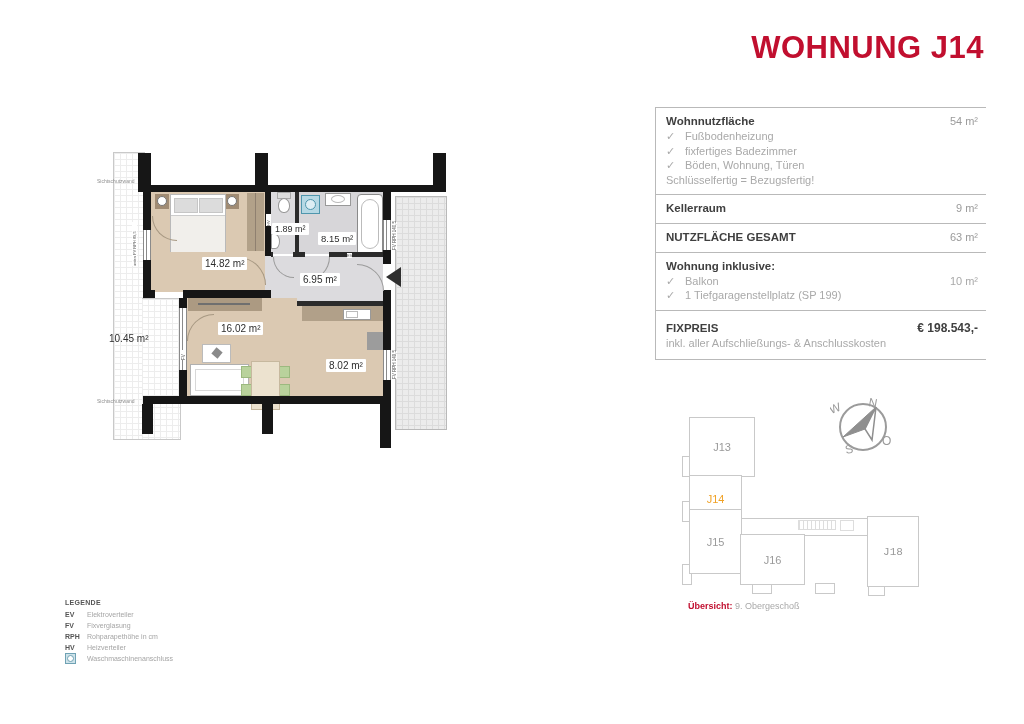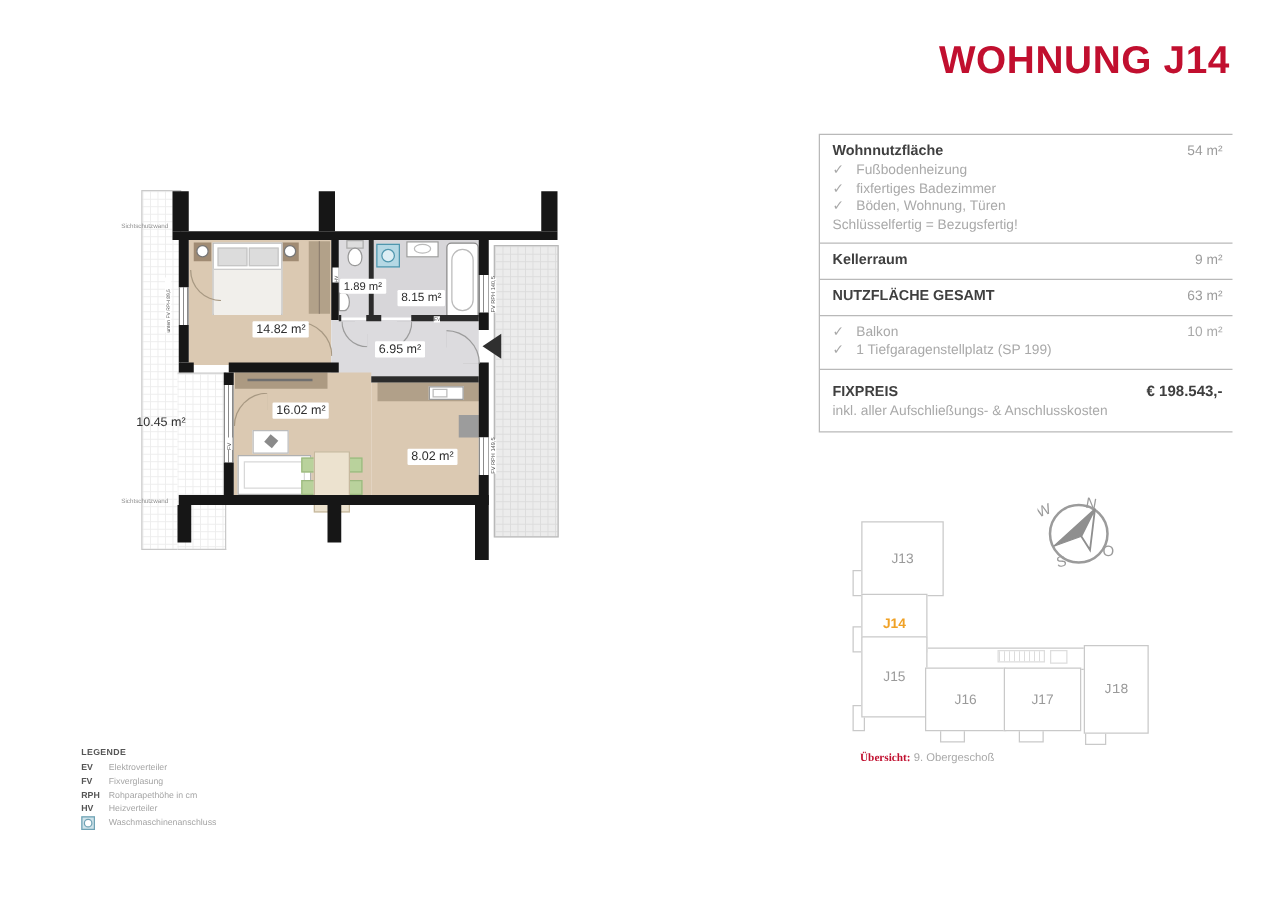--- a/index.html
+++ b/index.html
@@ -55,25 +55,25 @@
   .lrow{display:flex;align-items:center;height:11px;}
   .lkey{width:22px;font-weight:bold;color:#555;}
   .wmicon{width:9px;height:9px;border:1px solid #6fa2b4;background:#cfe3ea;margin-right:11px;
           display:flex;align-items:center;justify-content:center;}
   .wmicon .c{width:5px;height:5px;border:1px solid #6fa2b4;border-radius:50%;background:#fff;}
 
   
   .ov{position:absolute;left:680px;top:393px;width:270px;height:235px;}
   .unit{position:absolute;background:#fff;border:1px solid #c9c9c9;display:flex;
         align-items:center;justify-content:center;font-size:11px;color:#9a9a9a;}
-  .unit.hl{color:#f0a125;font-weight:bold;}
+  .unit.hl{color:#f0a125;font-weight:normal;}
   .shape{position:absolute;background:#fff;border:1px solid #c9c9c9;}
   .hatch{position:absolute;background:repeating-linear-gradient(90deg,#ddd 0,#ddd 1px,transparent 1px,transparent 4px);border:1px solid #ddd;}
   .caption{position:absolute;left:8px;top:208px;font-size:9px;}
-  .caption .red{color:#c10f2f;font-weight:bold;font-family:Liberation Serif, serif;}
+  .caption .red{color:#c10f2f;font-weight:bold;}
   .caption .txt{color:#a9a9a9;}
 </style>
 </head>
 <body>
 
 <div class="page">
 
   <div class="title">WOHNUNG J14</div>
 
   <div class="info">
@@ -111,20 +111,23 @@
     </div>
 
     <div class="sect">
       <div class="row">
         <span class="lbl">NUTZFLÄCHE GESAMT</span>
         <span class="val">63 m²</span>
       </div>
     </div>
 
     <div class="sect">
+      <div class="row">
+        <span class="lbl">Wohnung inklusive:</span>
+      </div>
       <div class="item">
         <span class="left">
             <span class="chk">✓</span>
         <span>Balkon</span>
           </span>
         <span>10 m²</span>
       </div>
       <div class="item">
         <span class="left">
             <span class="chk">✓</span>
@@ -297,21 +300,20 @@
     <div class="shape" style="left:2px;top:108px;width:8px;height:19px;"></div>
     <div class="shape" style="left:2px;top:171px;width:8px;height:19px;"></div>
     <div class="shape" style="left:72px;top:190px;width:18px;height:9px;"></div>
     <div class="shape" style="left:135px;top:190px;width:18px;height:9px;"></div>
     <div class="shape" style="left:188px;top:192px;width:15px;height:9px;"></div>
 
     <div class="unit" style="left:9px;top:24px;width:64px;height:58px;">J13</div>
     <div class="unit hl" style="left:9px;top:82px;width:51px;height:45px;">J14</div>
     <div class="unit" style="left:9px;top:116px;width:51px;height:63px;">J15</div>
     <div class="unit" style="left:60px;top:141px;width:63px;height:49px;">J16</div>
-    <div class="unit" style="left:123px;top:141px;width:60px;height:49px;">J17</div>
     <div class="unit" style="left:187px;top:123px;width:50px;height:69px;font-family:Liberation Mono, monospace;">J18</div>
 
     <svg style="position:absolute;left:150px;top:2px;" width="70" height="62" viewBox="0 0 70 62">
       <circle cx="33" cy="32" r="23" fill="none" stroke="#9b9b9b" stroke-width="2"></circle>
       <polygon points="46,12 13,42 35,34" fill="#8f8f8f" stroke="#8f8f8f" stroke-width="1"></polygon>
       <polygon points="46,12 35,34 42,45" fill="#fff" stroke="#8f8f8f" stroke-width="1.5"></polygon>
       <text x="38" y="11" font-size="12" fill="#9b9b9b" font-family="Liberation Sans, sans-serif" transform="rotate(10 38 11)">N</text>
       <text x="1" y="19" font-size="12" fill="#9b9b9b" font-family="Liberation Sans, sans-serif" transform="rotate(-20 1 19)">W</text>
       <text x="16" y="59" font-size="12" fill="#9b9b9b" font-family="Liberation Sans, sans-serif" transform="rotate(-12 16 59)">S</text>
       <text x="52" y="50" font-size="12" fill="#9b9b9b" font-family="Liberation Sans, sans-serif">O</text>

